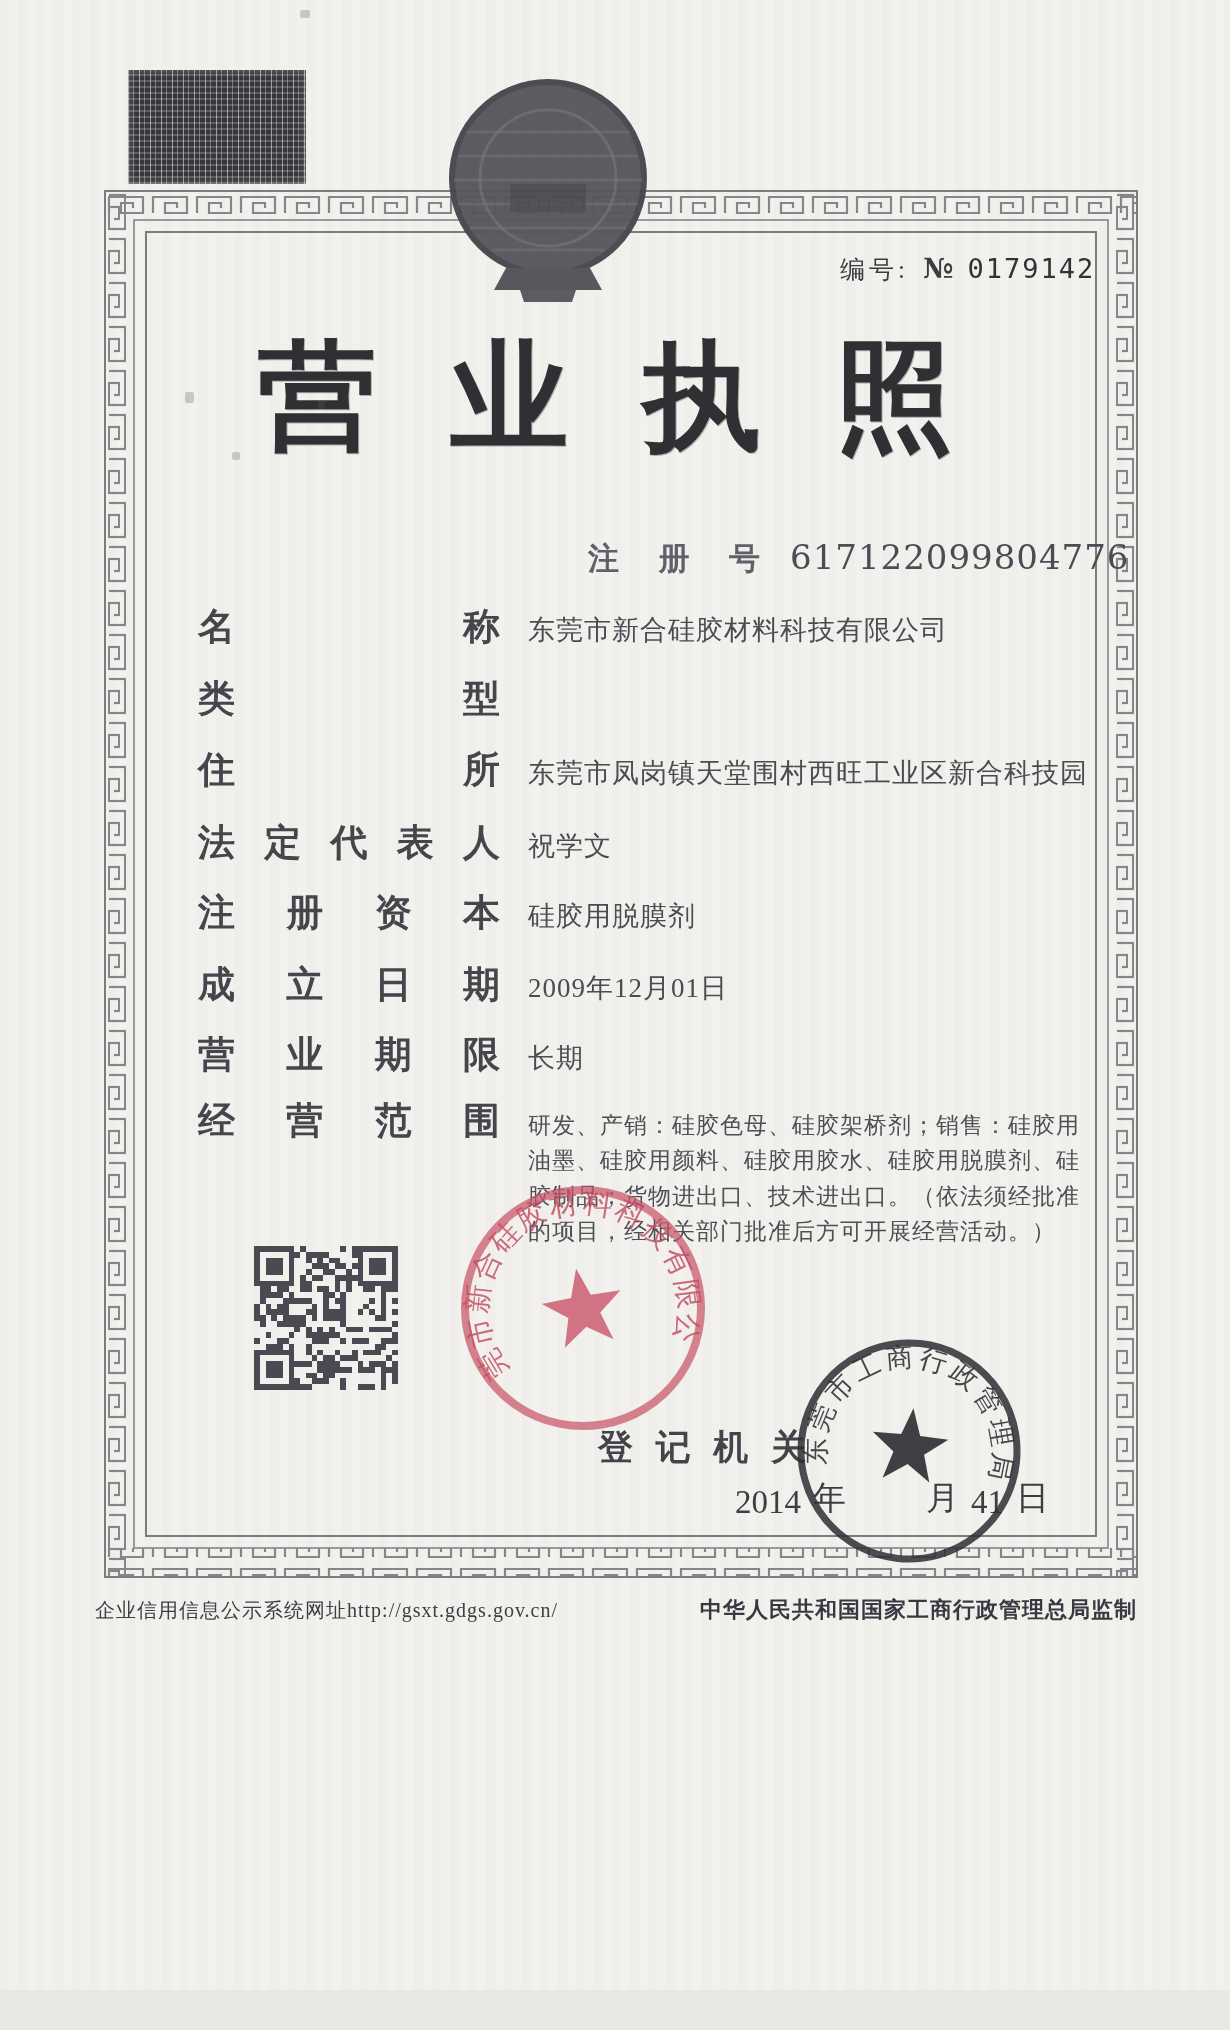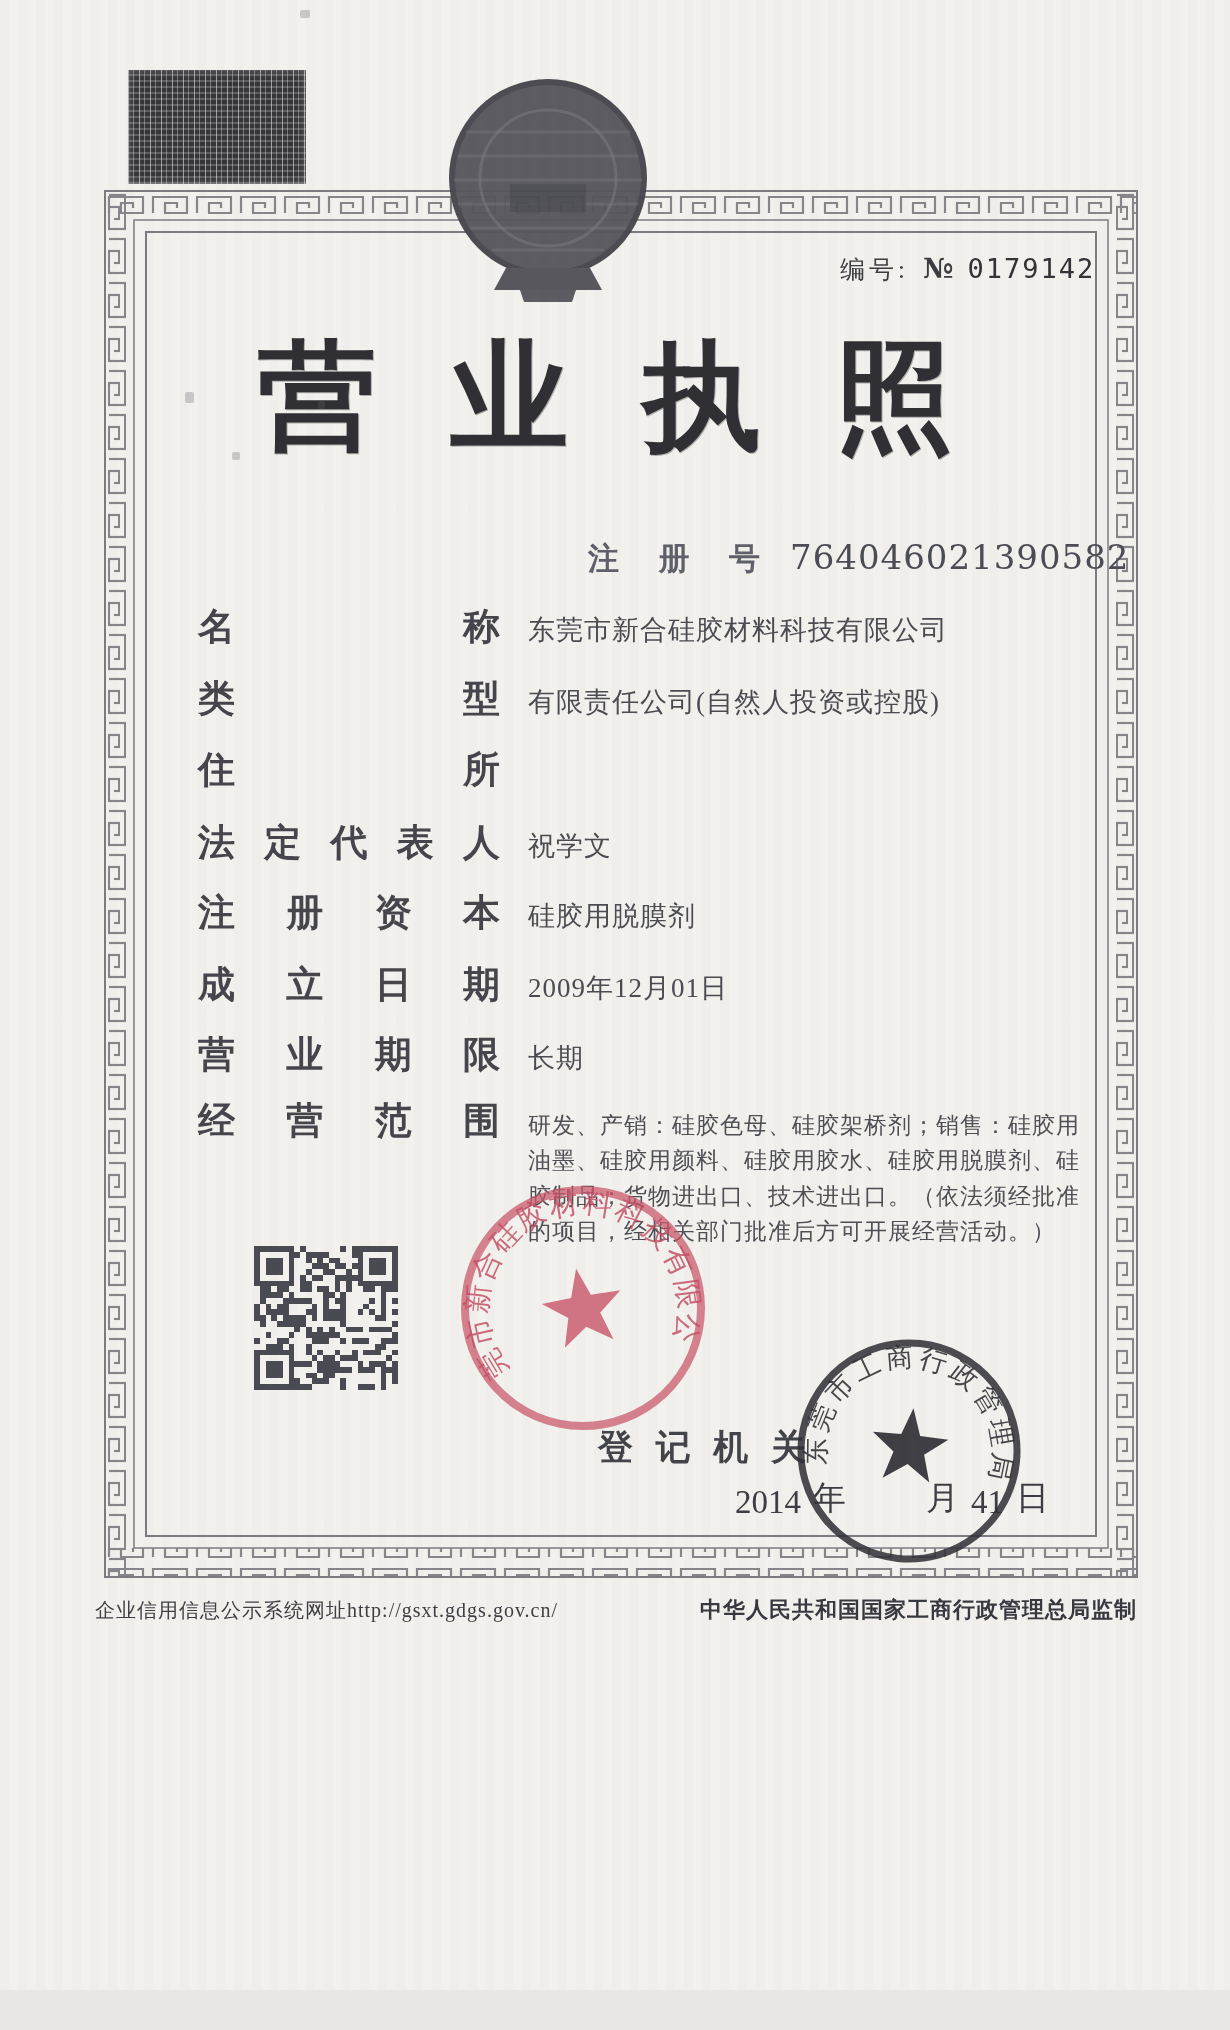--- a/index.html
+++ b/index.html
@@ -106,42 +106,42 @@
       <span>执</span>
       <span>照</span>
     </div>
 
   <div class="regno">
     <span class="lab spread">
         <span>注</span>
         <span>册</span>
         <span>号</span>
       </span>
-    <span class="num">764046021390582</span>
+    <span class="num">617122099804776</span>
   </div>
 
   <div class="row" style="top:602px">
     <span class="lab spread">
         <span>名</span>
         <span>称</span>
       </span>
     <span class="val">东莞市新合硅胶材料科技有限公司</span>
   </div>
   <div class="row" style="top:674px">
     <span class="lab spread">
         <span>类</span>
         <span>型</span>
       </span>
-    <span class="val">有限责任公司(自然人投资或控股)</span>
   </div>
   <div class="row" style="top:745px">
     <span class="lab spread">
         <span>住</span>
         <span>所</span>
       </span>
+    <span class="val">东莞市凤岗镇天堂围村西旺工业区新合科技园</span>
   </div>
   <div class="row" style="top:818px">
     <span class="lab spread">
         <span>法</span>
         <span>定</span>
         <span>代</span>
         <span>表</span>
         <span>人</span>
       </span>
     <span class="val">祝学文</span>

